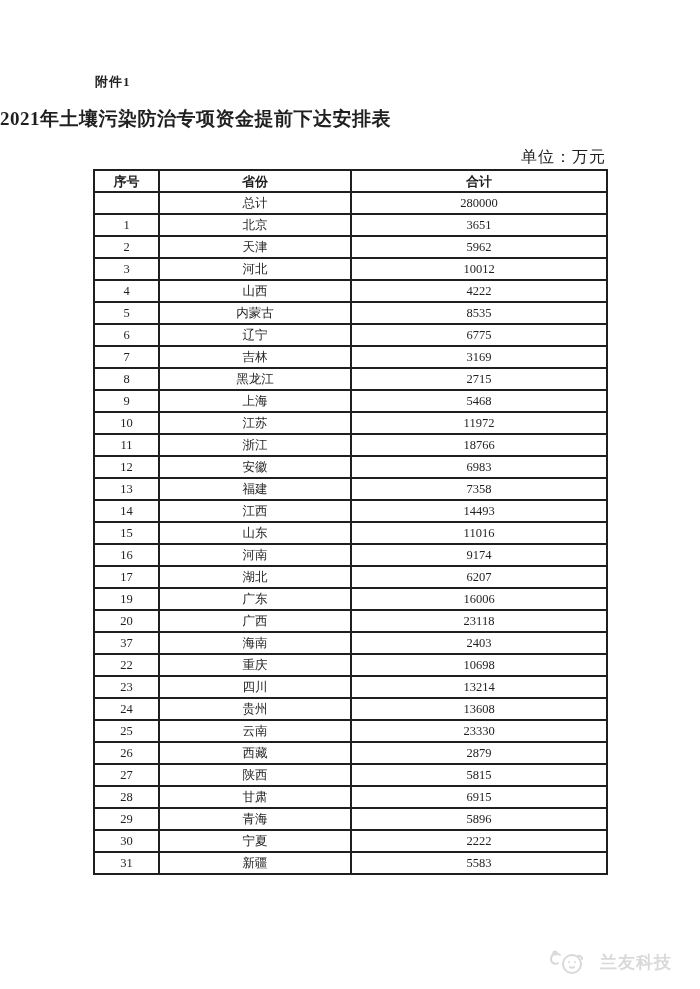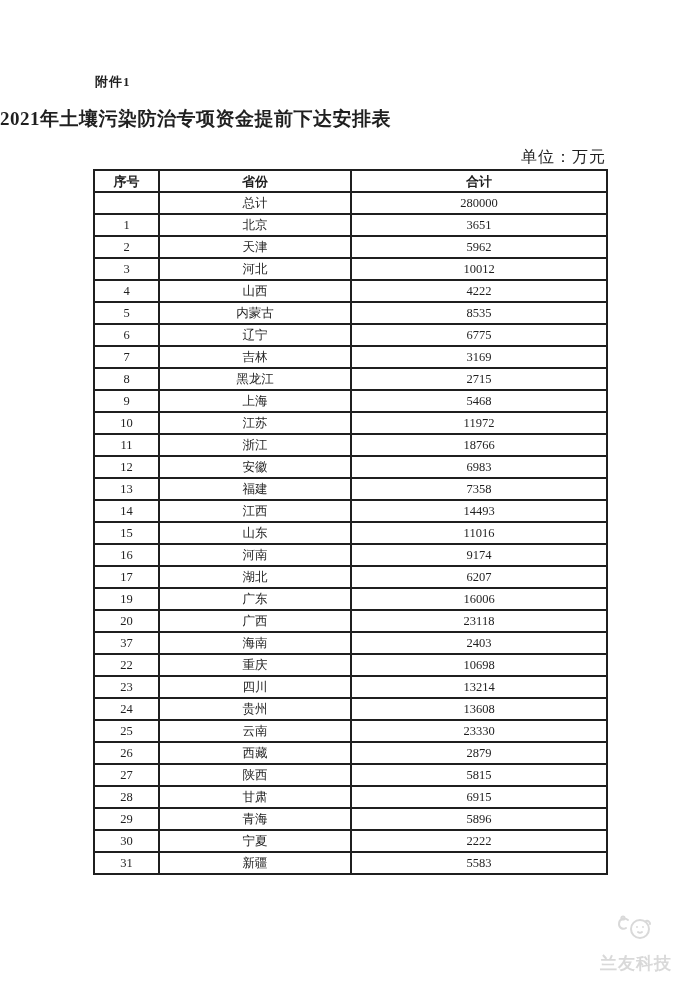--- a/index.html
+++ b/index.html
@@ -67,21 +67,20 @@
     font-size:13px;
     font-weight:bold;
   }
   .watermark{
     position:absolute;
     right:28px;bottom:20px;
     display:flex;
     align-items:center;
     gap:12px;
     color:var(--watermark);
-    flex-direction:column;
   }
   .watermark-text{
     font-size:17px;
     font-weight:bold;
     letter-spacing:1px;
     font-family:"Liberation Sans","DejaVu Sans",sans-serif;
   }
   .watermark svg{display:block;}
 </style>
 </head>

